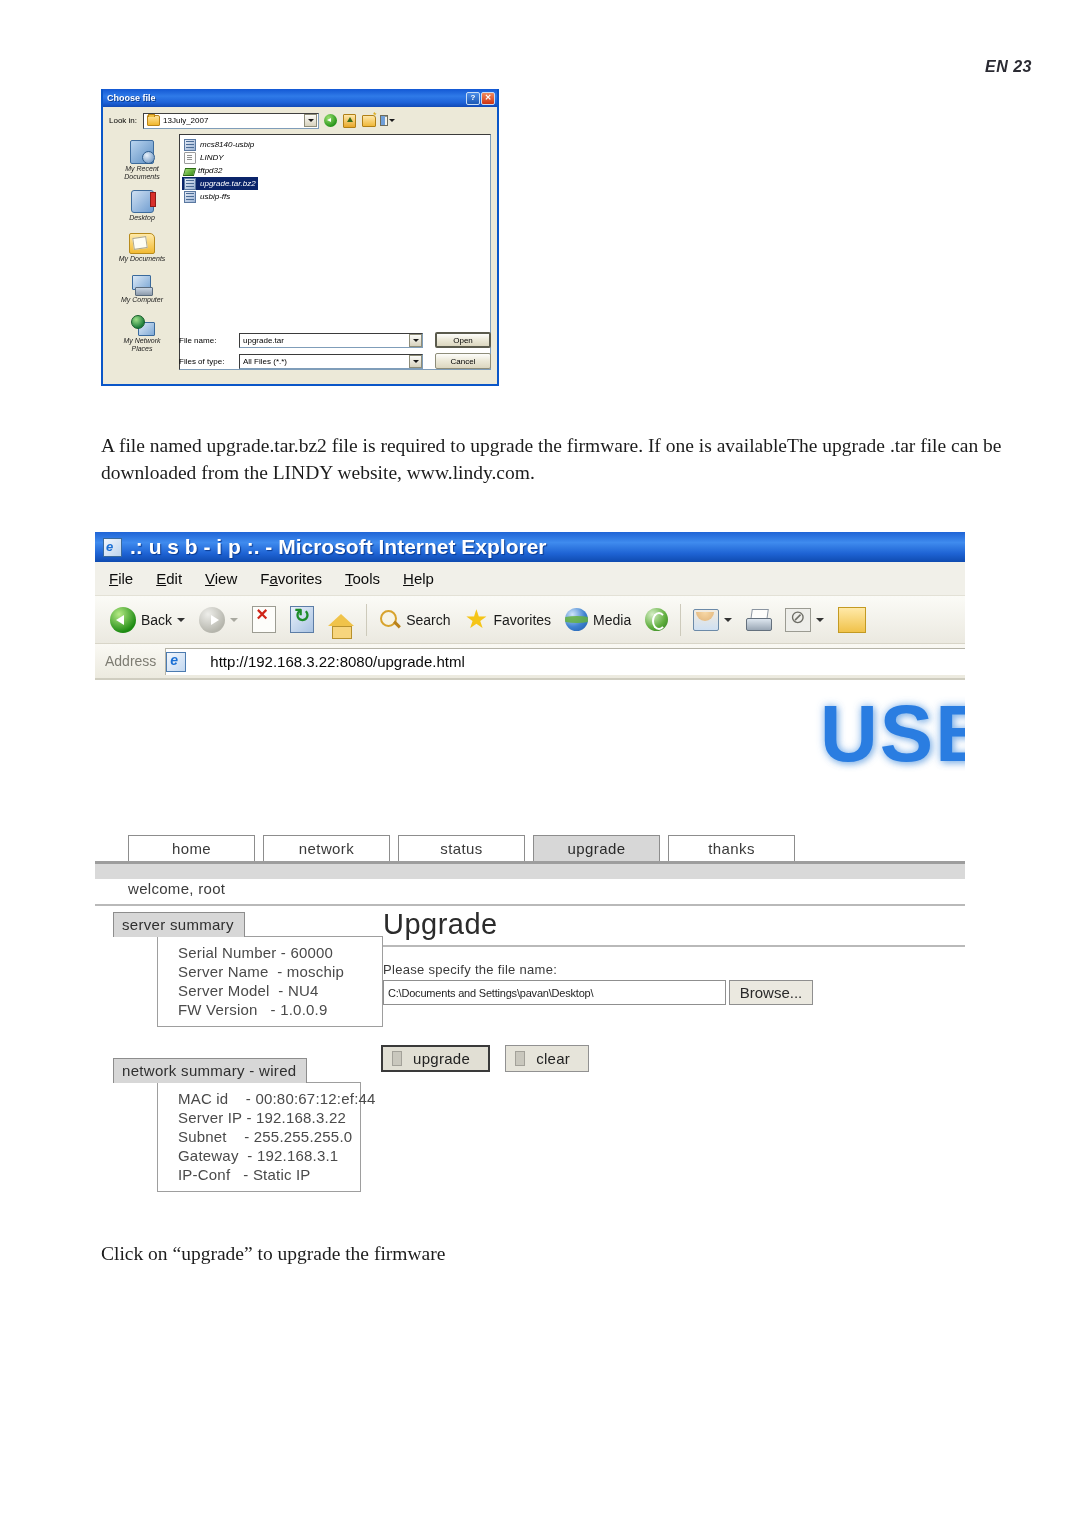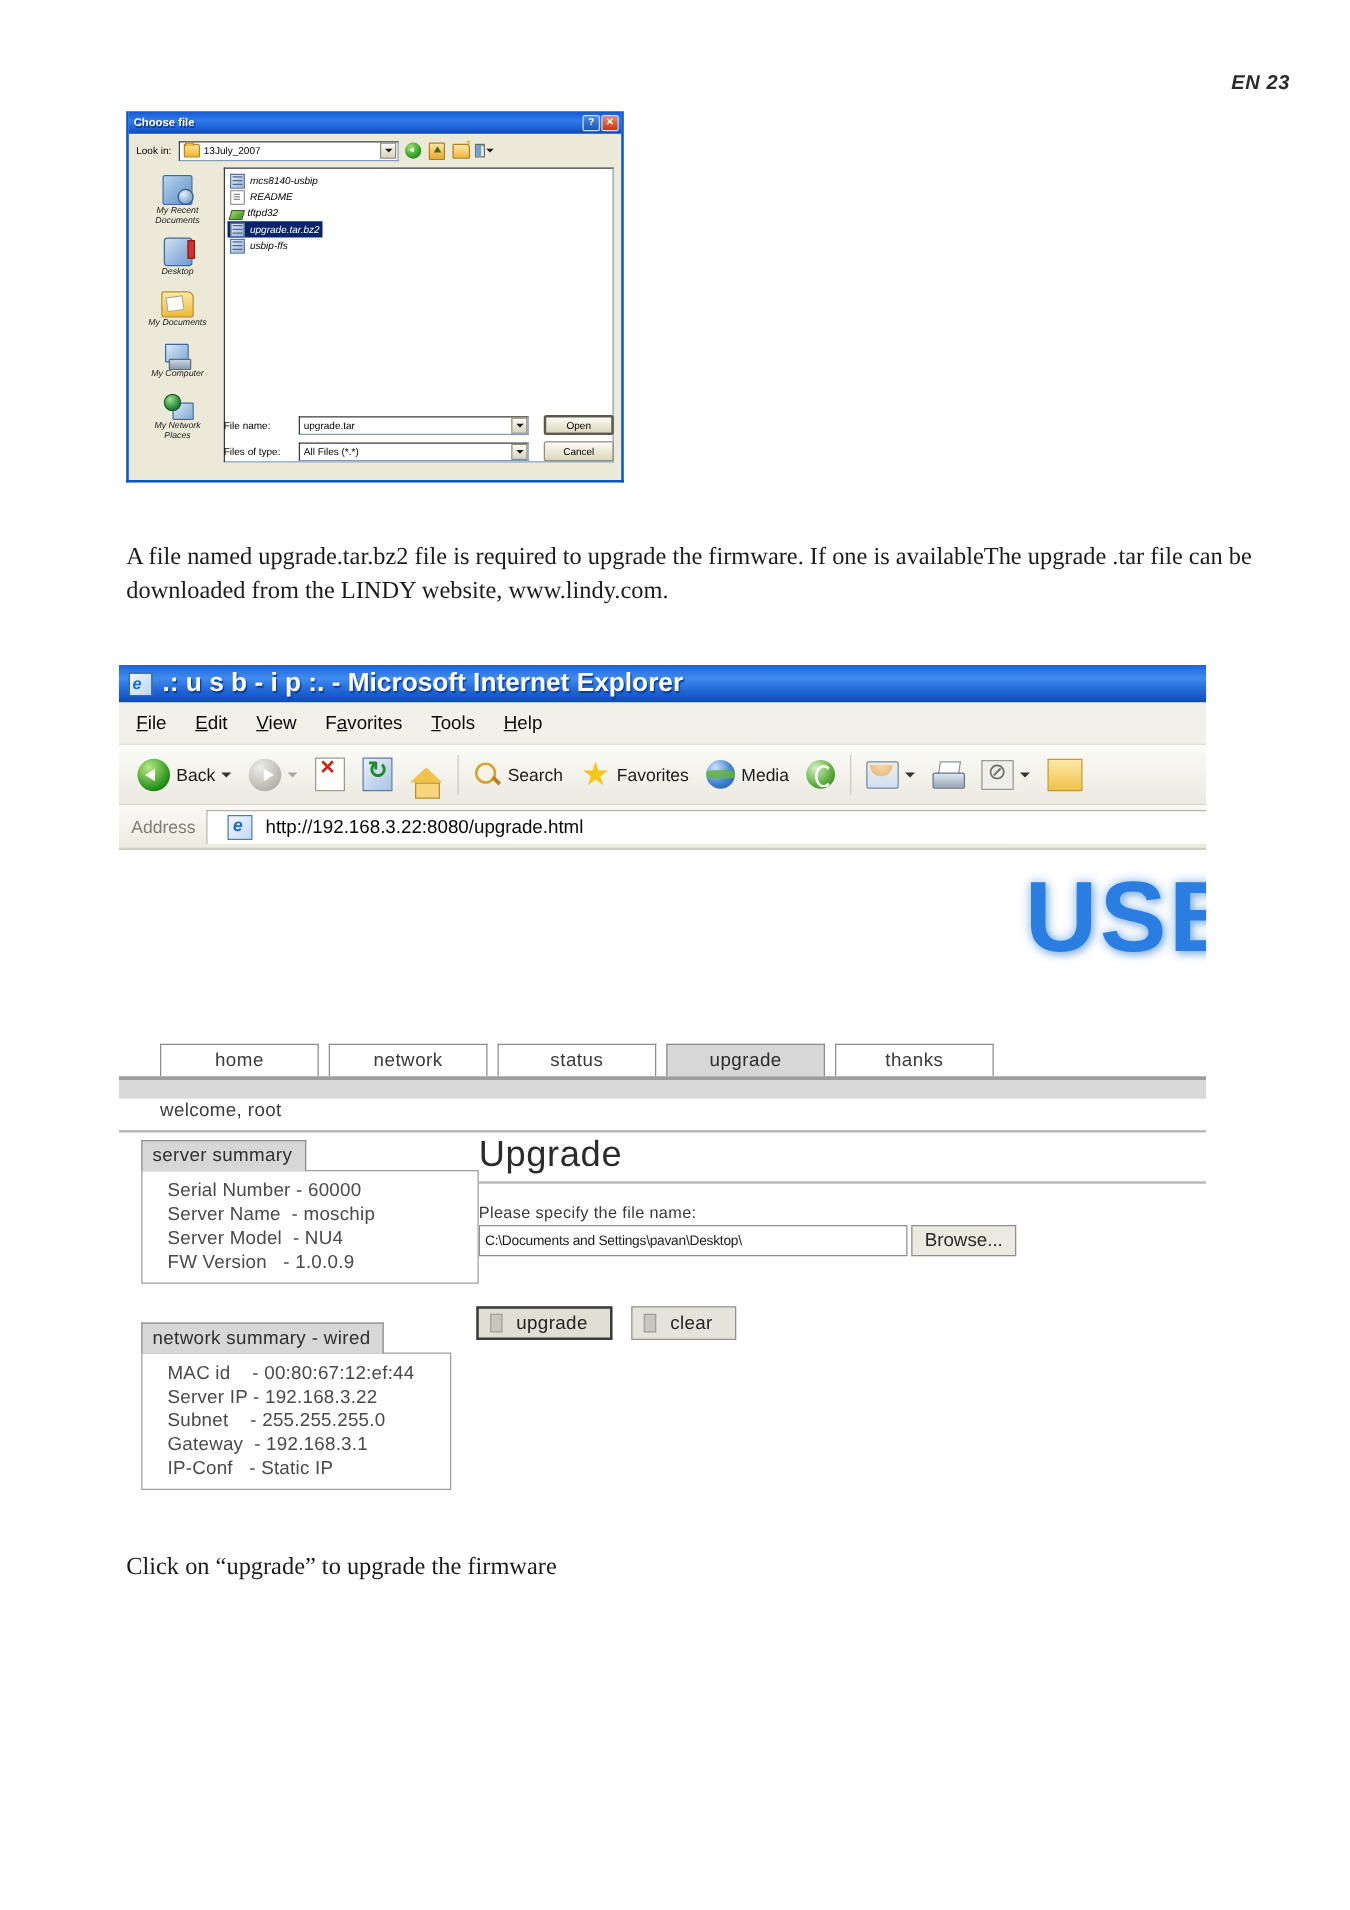--- a/index.html
+++ b/index.html
@@ -750,22 +750,22 @@
     white-space: nowrap;
   }
   .addr-box {
     flex: 1;
     height: 27px;
     background: #ffffff;
     border-top: 1px solid #b6b4a8;
     border-left: 1px solid #b6b4a8;
     display: flex;
     align-items: center;
-    gap: 10px;
-    padding-left: 16px;
+    gap: 24px;
+    padding-left: 0;
     box-sizing: border-box;
   }
   .addr-ico {
     width: 18px; height: 18px;
     background: linear-gradient(135deg, #f2f7fd, #c3d8f0);
     border: 1px solid #4b7bb0;
     position: relative;
     flex: 0 0 auto;
   }
   .addr-ico:after {
@@ -870,20 +870,21 @@
     padding: 3px 10px 4px 8px;
     color: #2f2f2f;
     letter-spacing: .3px;
   }
   .panel-box {
     border: 1px solid #9e9e9e;
     border-top: 1px solid #9e9e9e;
     background: #ffffff;
     padding: 6px 9px 7px 20px;
     margin-top: -1px;
+    margin-left: 44px;
   }
   .panel-row {
     white-space: pre;
     color: #4a4a4a;
     line-height: 19px;
     letter-spacing: .2px;
   }
   #panel-server-summary { left: 18px; top: 232px; width: 270px; }
   #panel-network-summary { left: 18px; top: 378px; width: 248px; }
 
@@ -1053,21 +1054,21 @@
         </div>
       </div>
 
       <div class="cd-filelist">
         <div class="fl-row">
           <span class="fl-ico archive"></span>
           <span class="fl-name">mcs8140-usbip</span>
         </div>
         <div class="fl-row">
           <span class="fl-ico doc"></span>
-          <span class="fl-name">README</span>
+          <span class="fl-name">LINDY</span>
         </div>
         <div class="fl-row">
           <span class="fl-ico app"></span>
           <span class="fl-name">tftpd32</span>
         </div>
         <div class="fl-row selected">
           <span class="fl-ico archive"></span>
           <span class="fl-name">upgrade.tar.bz2</span>
         </div>
         <div class="fl-row">

